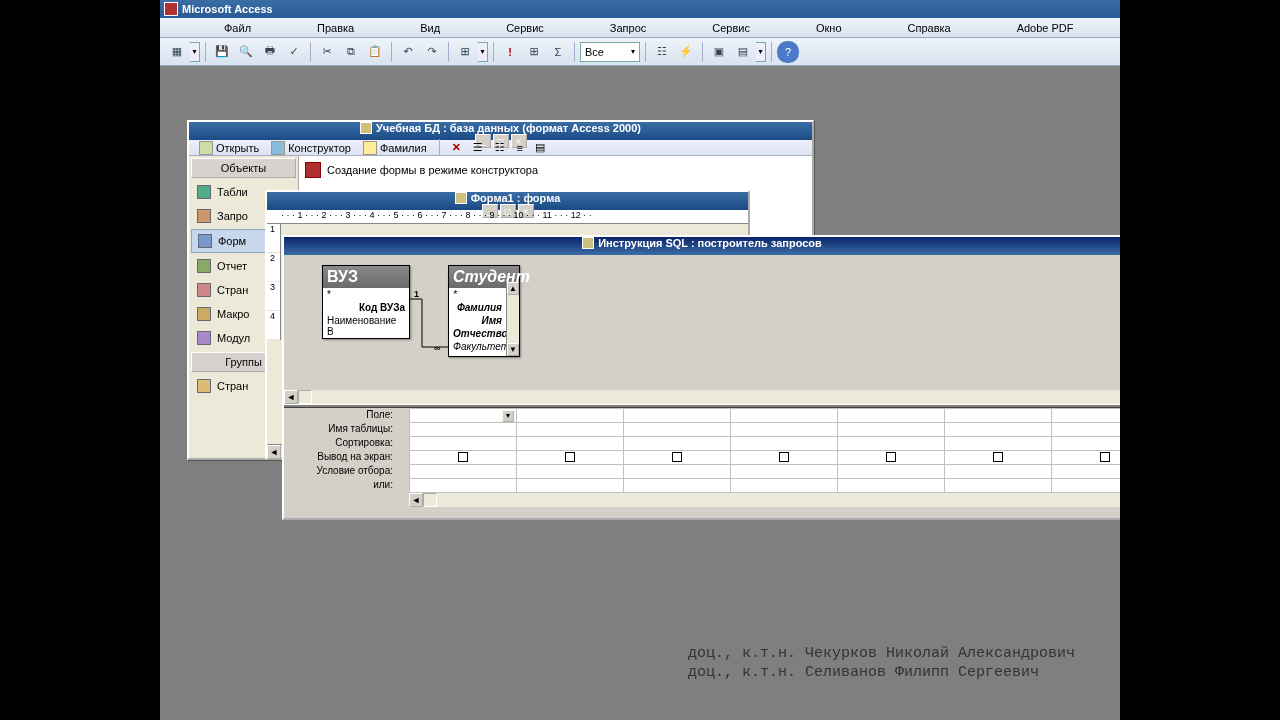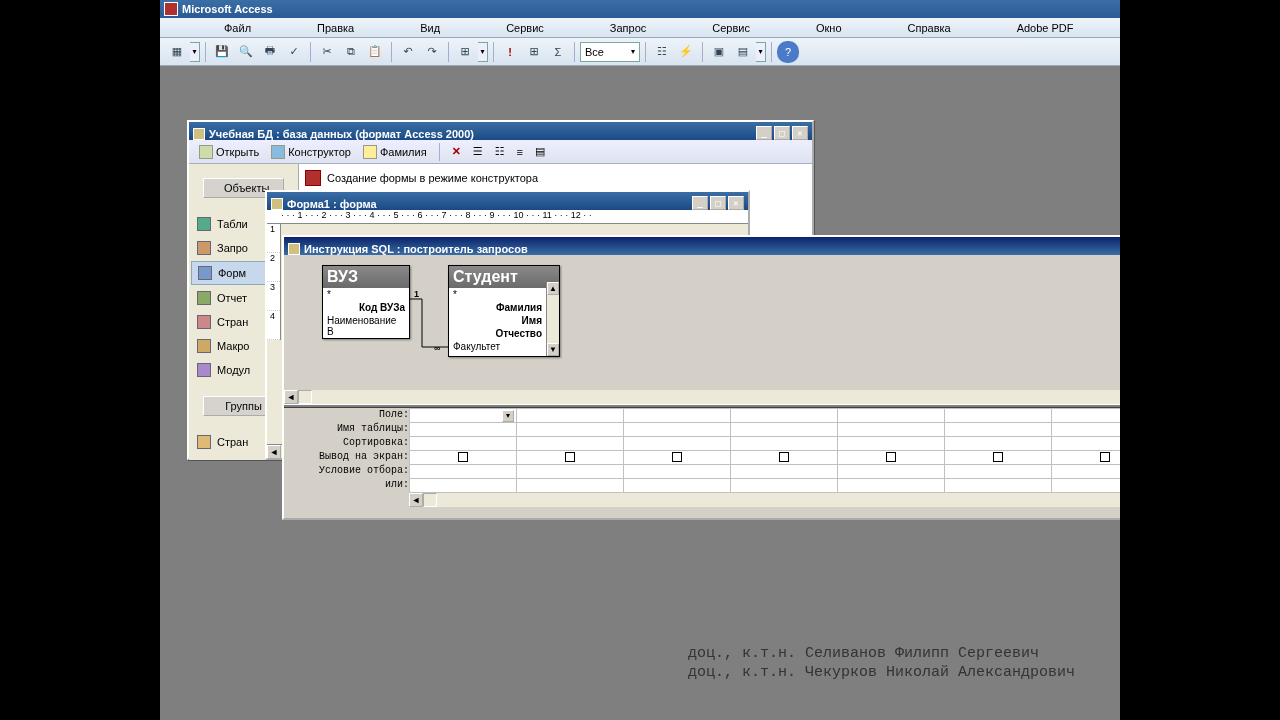--- a/index.html
+++ b/index.html
@@ -37,44 +37,45 @@
 }
 .toolbar .dd { width:10px; height:20px; border:1px solid #7a9; border-left:none;
   display:flex; align-items:center; justify-content:center; font-size:8px; background:#eef;}
 
 .dbwin {
   position:absolute; left:27px; top:120px; width:627px; height:340px;
   background:#ece9d8; border:2px outset #fff; box-shadow:1px 1px 0 #555;
 }
 .win-title {
   height:18px; background:linear-gradient(to bottom,#3a6ea5,#1a4a85);
-  color:#fff; display:flex; align-items:flex-end; padding:0 4px; font-weight:bold;
+  color:#fff; display:flex; align-items:center; padding:0 4px; font-weight:bold;
   justify-content:space-between;
+  flex-direction:column;
 }
 .win-title .left { display:flex; align-items:center; gap:4px; }
 .win-title .icon { width:12px; height:12px; background:#d0c080; border:1px solid #fff; }
 .win-ctrls { display:flex; gap:2px; }
 .win-ctrls div {
   width:16px; height:14px; background:#d4d0c8; border:1px outset #fff;
   display:flex; align-items:center; justify-content:center; font-size:9px; font-family:monospace;
 }
 .db-toolbar {
-  height:24px; background:linear-gradient(to bottom,#eef,#dde4ee);
+  height:16px; background:linear-gradient(to bottom,#eef,#dde4ee);
   display:flex; align-items:center; padding:0 6px; gap:4px; border-bottom:1px solid #aac;
 }
 .db-toolbar .tbtn { display:flex; align-items:center; gap:3px; padding:2px 4px; }
 .db-toolbar .tbtn .ic { width:14px; height:14px; background:#cc9; border:1px solid #998; }
 .db-toolbar .xbtn { color:#a00; font-weight:bold; padding:0 4px; }
 .db-body { display:flex; height:296px; }
 .objpane {
   width:110px; background:#ece9d8; border-right:1px solid #aaa;
   display:flex; flex-direction:column;
 }
 .objpane .hdr {
-  background:#d6d3ce; border:1px outset #fff; padding:3px 20px; text-align:center; margin:14px;
+  background:#d6d3ce; border:1px outset #fff; padding:3px 20px; text-align:center; margin:2px;
 }
 .objpane .item {
   display:flex; align-items:center; gap:6px; padding:4px 6px; margin:1px 2px;
 }
 .objpane .item.sel { background:#c8d8ec; border:1px solid #8ab;align-items:center; }
 .objpane .item .ic { width:14px; height:14px; border:1px solid #667; }
 .mainpane { flex:1; background:#fff; padding:4px; }
 .mainpane .row { display:flex; align-items:center; gap:6px; padding:2px; }
 .mainpane .row .ic { width:16px; height:16px; background:#b03030; border:1px solid #800; }
 
@@ -130,21 +131,21 @@
 }
 .sqlwin .hscroll .arr {
   width:14px; height:14px; background:#d4d0c8; border:1px outset #fff;
   display:flex;align-items:center;justify-content:center; font-size:9px;
 }
 .sqlwin .splitter { height:4px; background:#808080; border-top:1px solid #fff; border-bottom:1px solid #404040; }
 .grid-area { display:flex; background:#d4d0c8; }
 .grid-labels {
   width:125px; background:#d4d0c8; text-align:right; font-size:10px;
 }
-.grid-labels div { height:14px; padding:0 0; border-bottom:1px solid transparent; line-height:14px;font-family:Liberation Mono, monospace;}
+.grid-labels div { height:14px; padding:0 16px; border-bottom:1px solid transparent; line-height:14px;}
 .grid-table { flex:1; overflow:hidden; }
 .grid-table table { border-collapse:collapse; width:100%; background:#fff; }
 .grid-table td {
   border:1px solid #c0c0c0; height:14px; min-width:107px; font-size:10px; padding:0 2px;
 }
 .grid-table td.chk { text-align:center; }
 .chkbox { display:inline-block; width:10px; height:10px; border:1px solid #000; background:#fff; }
 .grid-table .combo-cell { display:flex; justify-content:space-between; align-items:center; }
 .grid-table .combo-cell .dd { width:12px; height:12px; background:#d4d0c8; border:1px outset #fff;
   display:flex;align-items:center;justify-content:center;font-size:8px;}
@@ -328,21 +329,21 @@
 
       <div class="tblbox" style="left:38px; top:10px; width:88px;">
         <div class="hdr">ВУЗ</div>
         <div class="body">
           <div>*</div>
           <div class="bold">Код ВУЗа</div>
           <div>Наименование В</div>
         </div>
       </div>
 
-      <div class="tblbox" style="left:164px; top:10px; width:112px; height:92px;">
+      <div class="tblbox" style="left:164px; top:10px; width:72px; height:92px;font-style:italic;">
         <div class="hdr">Студент</div>
         <div class="body" style="padding-right:13px">
           <div>*</div>
           <div class="bold">Фамилия</div>
           <div class="bold">Имя</div>
           <div class="bold">Отчество</div>
           <div>Факультет</div>
         </div>
         <div class="scroll">
           <div>▲</div>
@@ -438,16 +439,16 @@
         <div class="hscroll" style="background:#ece9d8">
           <div class="arr">◄</div>
           <div class="arr" style="background:#ece9d8;border-style:inset"></div>
           <div style="flex:1"></div>
         </div>
       </div>
     </div>
   </div>
 
   <div class="footer-text">
+    <div>доц., к.т.н. Чекурков Николай Александрович</div>
     <div>доц., к.т.н. Селиванов Филипп Сергеевич</div>
-    <div>доц., к.т.н. Чекурков Николай Александрович</div>
   </div>
 </div>
 
 </body></html>

